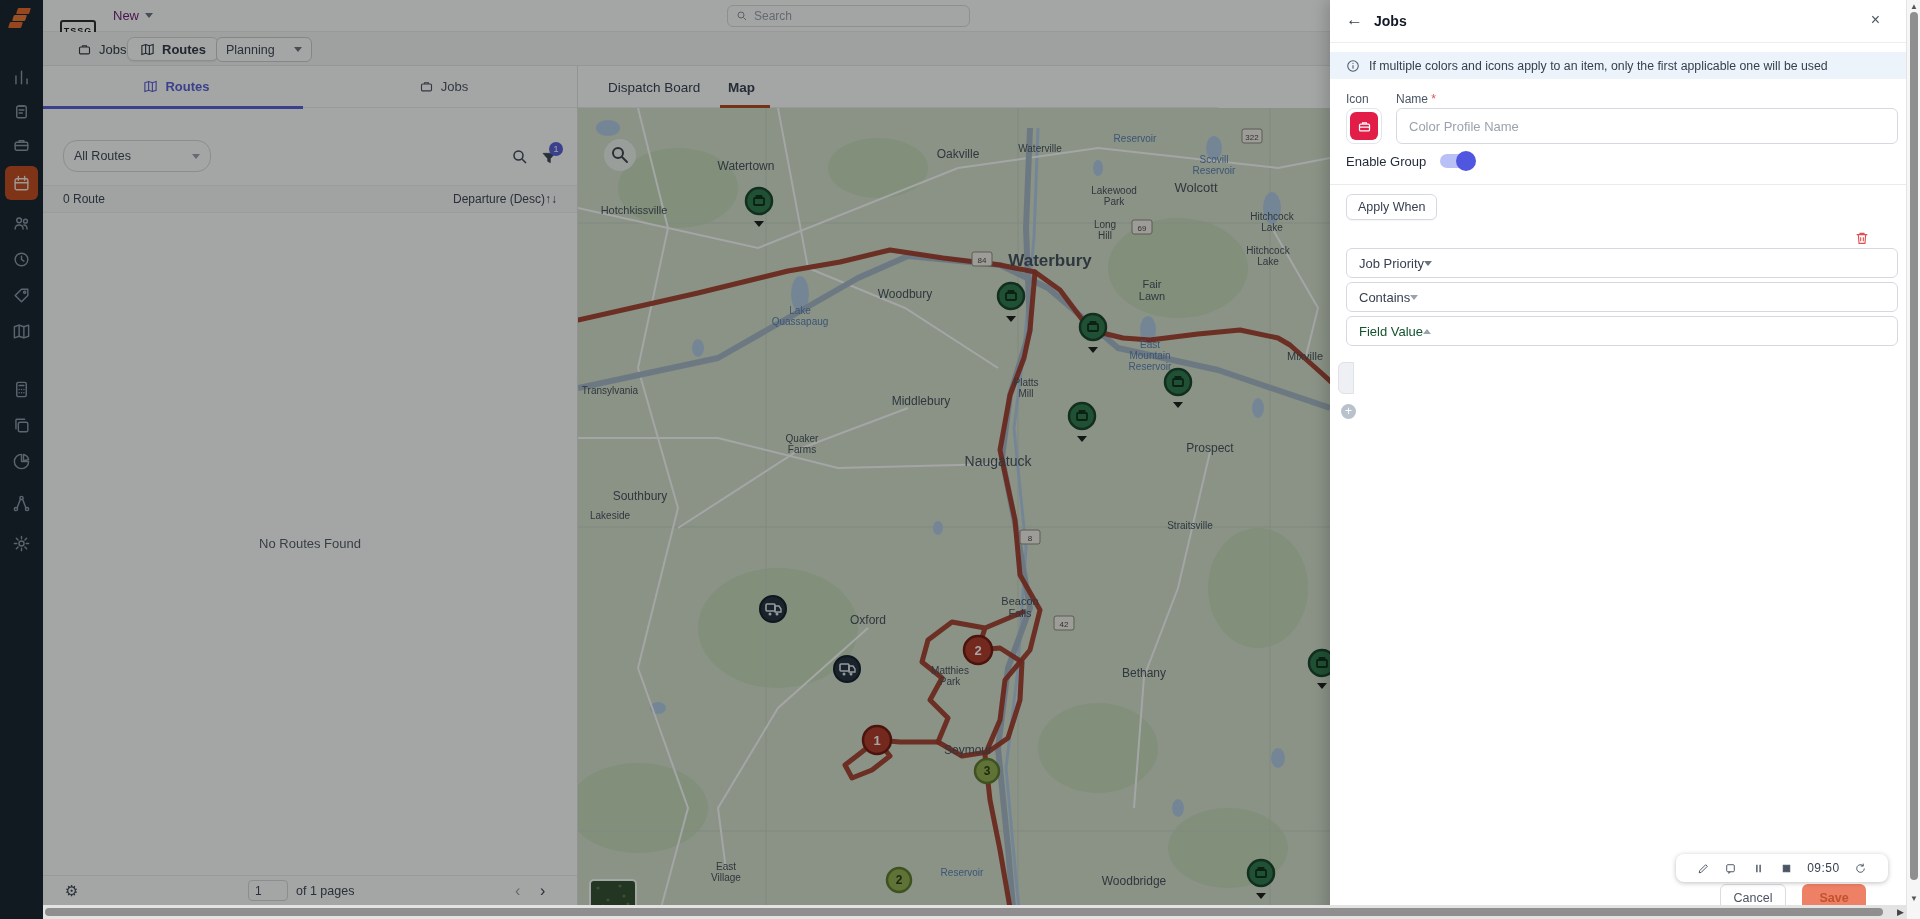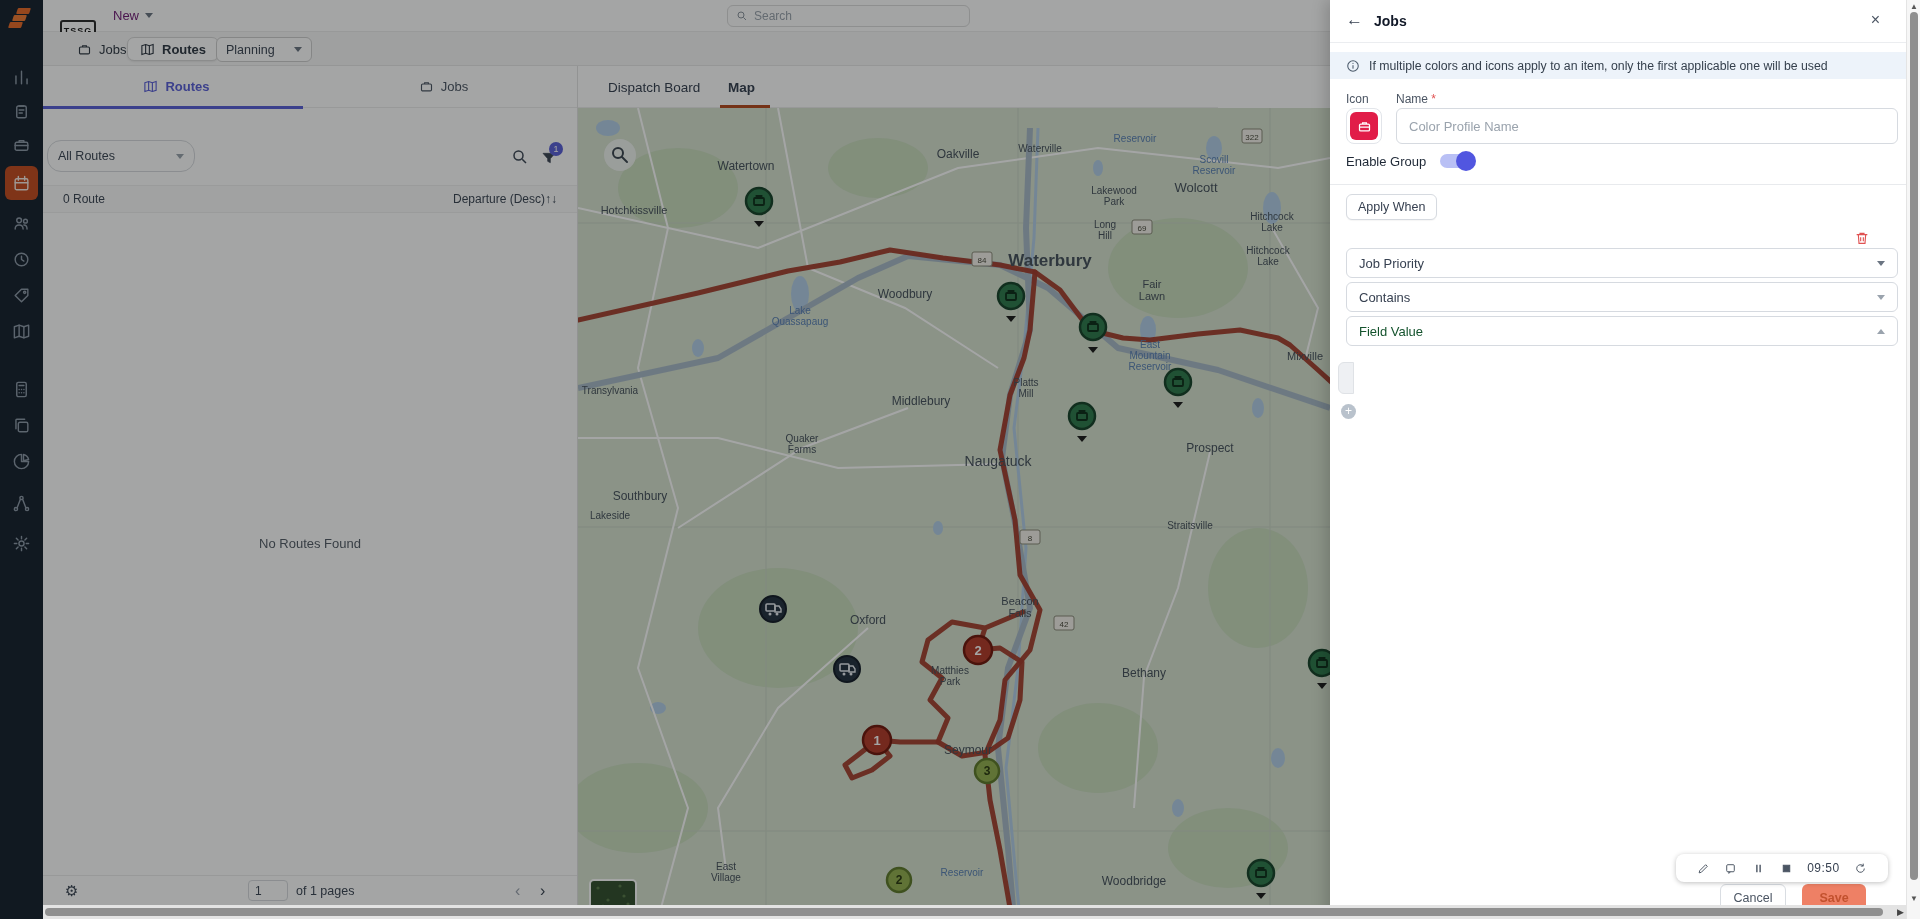--- a/index.html
+++ b/index.html
@@ -39,21 +39,21 @@
   #planning-select { position:absolute; left:173px; top:5px; width:96px; height:25px; border:1px solid #cfcfcf; border-radius:6px; background:#fff; display:flex; align-items:center; justify-content:space-between; padding:0 9px; font-size:12.5px; color:#3c4654; cursor:pointer; }
 
   
   #routes-panel { position:absolute; left:43px; top:66px; width:535px; height:853px; background:#fff; border-right:1px solid #e3e3e3; z-index:4; }
   .panel-tabs { position:absolute; left:0; top:0; width:100%; height:42px; border-bottom:1px solid #ececec; display:flex; }
   .panel-tab { width:50%; display:flex; align-items:center; justify-content:center; gap:7px; font-size:13px; color:#4b5563; cursor:pointer; }
   .panel-tab svg { width:15px; height:15px; stroke:#4b5563; fill:none; stroke-width:1.8; }
   .panel-tab.active { color:#5a5fd8; font-weight:700; }
   .panel-tab.active svg { stroke:#5a5fd8; }
   .tab-underline { position:absolute; left:0; top:40px; width:260px; height:2.5px; background:#5a5fd8; }
-  #all-routes-select { position:absolute; left:4px; top:74px; width:148px; height:32px; border:1px solid #d7dade; border-radius:14px; background:#fff; display:flex; align-items:center; justify-content:space-between; padding:0 10px; font-size:12.5px; color:#3c4654; cursor:pointer; }
+  #all-routes-select { position:absolute; left:20px; top:74px; width:148px; height:32px; border:1px solid #d7dade; border-radius:14px; background:#fff; display:flex; align-items:center; justify-content:space-between; padding:0 10px; font-size:12.5px; color:#3c4654; cursor:pointer; }
   #panel-search-icon { position:absolute; left:468px; top:82px; width:18px; height:18px; cursor:pointer; }
   #panel-search-icon svg { width:18px; height:18px; stroke:#3c4654; fill:none; stroke-width:2; }
   #panel-filter-icon { position:absolute; left:498px; top:84px; width:16px; height:16px; cursor:pointer; }
   #panel-filter-icon svg { width:16px; height:16px; stroke:#3c4654; fill:#3c4654; stroke-width:1; }
   #filter-badge { position:absolute; left:506px; top:76px; min-width:14px; height:14px; border-radius:7px; background:#5a5fd8; color:#fff; font-size:9px; display:flex; align-items:center; justify-content:center; padding:0 3px; }
   #count-row { position:absolute; left:0; top:119px; width:100%; height:28px; background:#fafafa; border-top:1px solid #efefef; border-bottom:1px solid #efefef; display:flex; align-items:center; justify-content:space-between; padding:0 20px; font-size:12px; color:#3c4654;text-align:center; }
   #sort-group { display:flex; align-items:center; cursor:pointer; }
   #sort-group .updown { font-size:12px; color:#3c4654; }
   #empty-state { position:absolute; left:0; top:470px; width:100%; text-align:center; font-size:13px; color:#545d67; }
   #pager { position:absolute; left:0; bottom:14px; width:100%; height:30px; border-top:1px solid #ececec; background:#fff; display:flex; align-items:center; }
@@ -93,21 +93,21 @@
   #name-input { position:absolute; left:66px; top:108px; width:502px; height:36px; border:1px solid #d6dae0; border-radius:6px; font-size:13px; padding:0 12px; color:#1f2937; font-family:"Liberation Sans",sans-serif; }
   #name-input::placeholder { color:#9aa3ad; }
   #enable-row { position:absolute; left:16px; top:154px; display:flex; align-items:flex-start; gap:14px; }
   #enable-row .lbl { font-size:13px; color:#1f2937; }
   #toggle { position:relative; width:34px; height:14px; border-radius:8px; background:#b9c0f5; cursor:pointer; }
   #toggle .knob { position:absolute; right:-2px; top:-3px; width:20px; height:20px; border-radius:50%; background:#5156e0; }
   .drawer-divider { position:absolute; left:0; width:100%; height:1px; background:#e8eaed; }
   #apply-when-btn { position:absolute; left:16px; top:194px; height:26px; padding:0 11px; border:1px solid #d6dae0; border-radius:6px; background:#fff; font-size:12.5px; color:#374151; display:flex; align-items:center; box-shadow:0 1px 1px rgba(0,0,0,.04); cursor:pointer; }
   #trash-btn { position:absolute; right:36px; top:230px; width:16px; height:16px; cursor:pointer; }
   #trash-btn svg { width:16px; height:16px; stroke:#e05252; fill:none; stroke-width:1.7; }
-  .drawer-select { position:absolute; left:16px; width:552px; height:30px; border:1px solid #d6dae0; border-radius:6px; background:#fff; display:flex; align-items:center; justify-content:space-between; padding:0 12px; font-size:13px; color:#374151; cursor:pointer; }
+  .drawer-select { position:absolute; left:16px; width:552px; height:30px; border:1px solid #d6dae0; border-radius:6px; background:#fff; display:flex; align-items:center; justify-content:flex-start; padding:0 12px; font-size:13px; color:#374151; cursor:pointer; }
   .drawer-select .ph { color:#14532d; }
   .caret-grey { border-top-color:#9aa3ad; }
   .caret-up { width:0; height:0; border-left:4px solid transparent; border-right:4px solid transparent; border-bottom:5px solid #9aa3ad; }
   #select-field   { top:248px; }
   #select-op      { top:282px; }
   #select-value   { top:316px; }
   #ghost-chip { position:absolute; left:8px; top:362px; width:16px; height:32px; background:#eef0f3; border:1px solid #dfe2e6; border-radius:6px 0 0 6px; }
   #ghost-plus { position:absolute; left:11px; top:404px; width:15px; height:15px; border-radius:50%; background:#b9c2cc; color:#fff; font-size:12px; line-height:15px; text-align:center; }
   #value-dropdown { position:absolute; left:23px; top:347px; width:549px; background:#fff; border:1px solid #d9dde2; border-top:none; box-shadow:0 6px 14px rgba(0,0,0,.12); z-index:20; }
   .dd-option { height:29px; display:flex; align-items:center; padding-left:22px; font-size:13px; color:#374151; cursor:pointer; }

